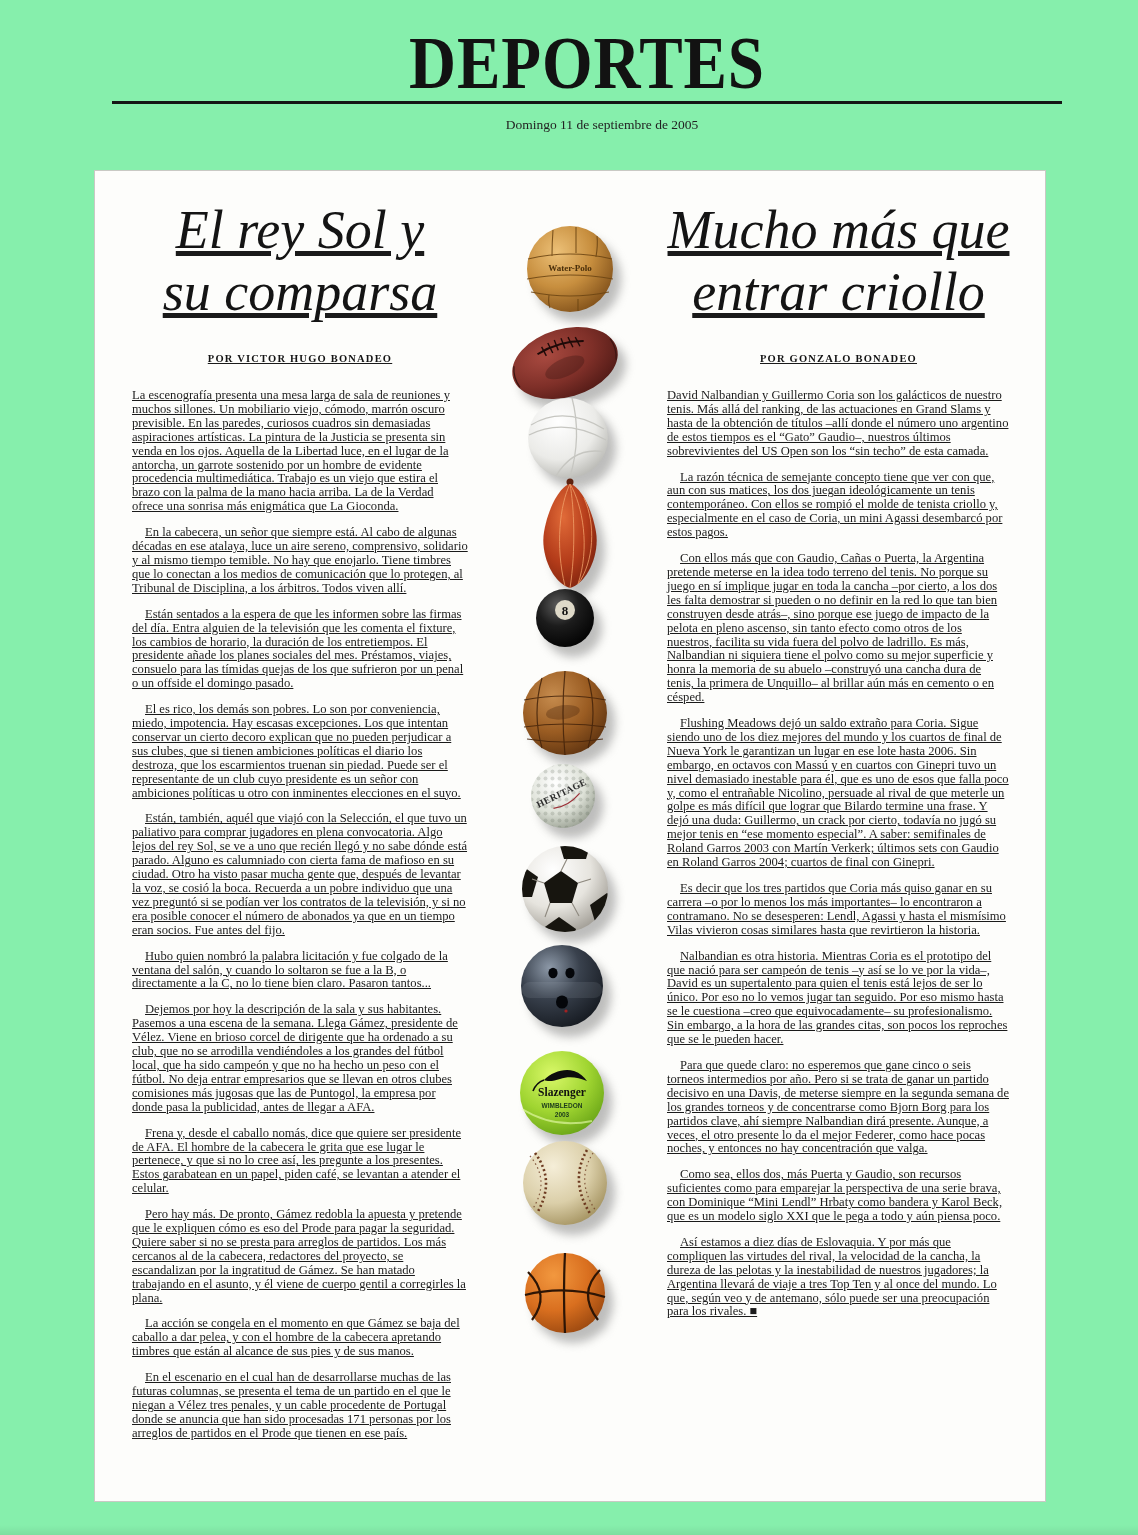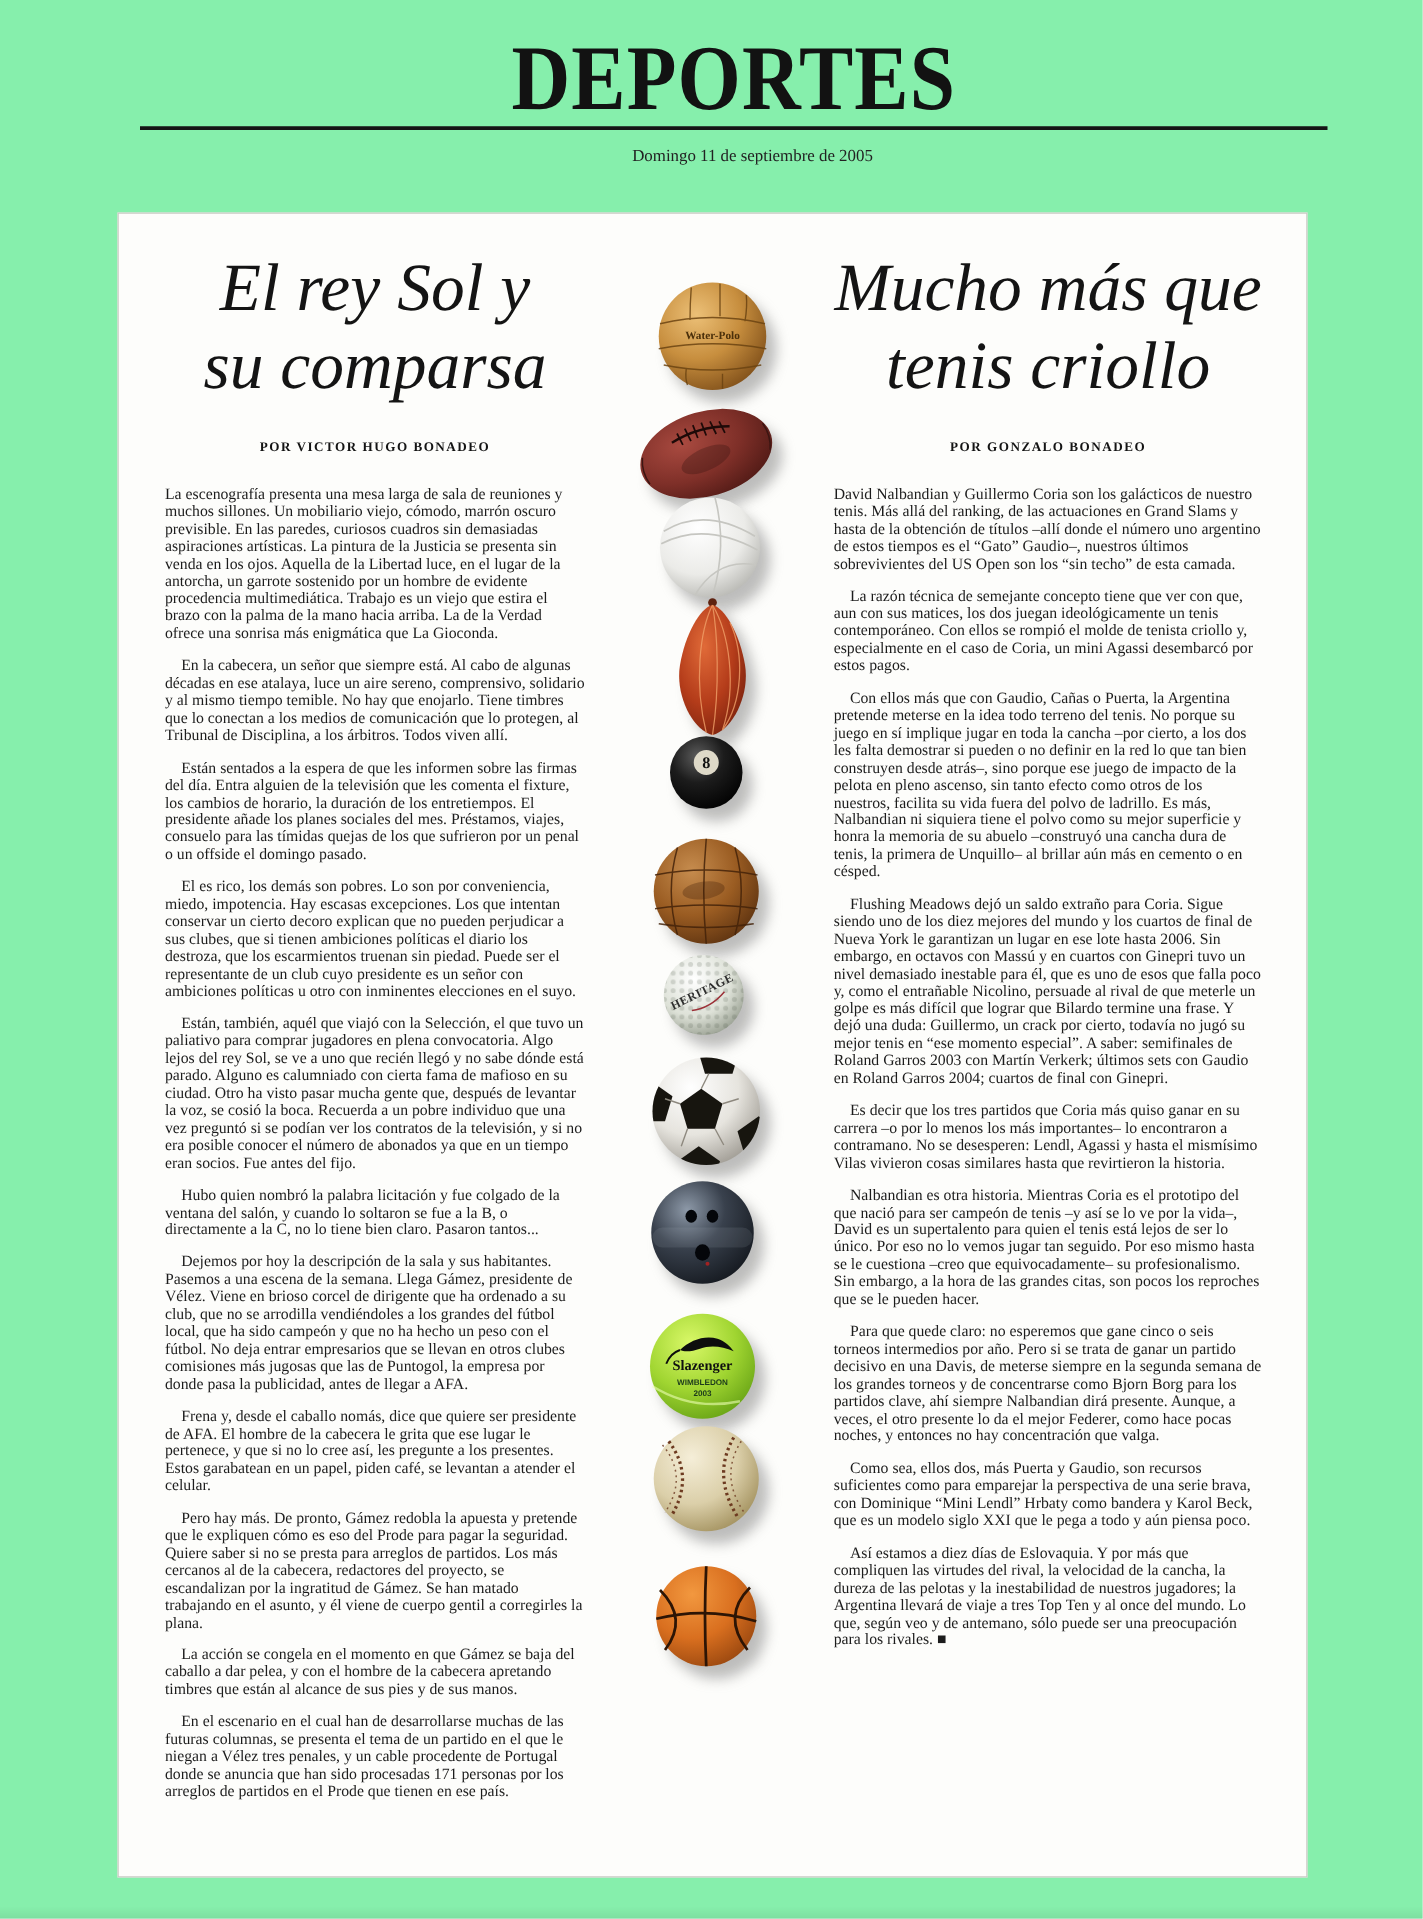--- a/index.html
+++ b/index.html
@@ -14,21 +14,21 @@
   .masthead{position:absolute;top:0;left:0;width:100%;text-align:center;}
   .masthead h1{margin:26px 0 0;font-size:74px;line-height:74px;font-weight:bold;letter-spacing:1px;
         transform:scaleX(0.88);transform-origin:center;color:#121212;}
   .mast-rule{width:950px;height:3px;background:#151515;margin:1px auto 0;}
   .mast-date{margin-top:13px;font-size:13.5px;color:#222;margin-left:30px;}
 
   
   .frame{position:absolute;left:94px;top:170px;width:950px;height:1330px;
          border:1px solid #c9c9c4;background:#fdfdfb;}
 
-  article{position:absolute;top:0;}
+  article{position:absolute;top:0;text-decoration:underline;}
   .article-left{left:25px;width:360px;}
   .article-right{left:560px;width:367px;}
   .article-title{margin:28px 0 0;text-align:center;font-style:italic;font-weight:normal;
         font-size:54px;line-height:62px;white-space:pre-line;color:#141414;}
   .byline{margin:30px 0 0;text-align:center;font-size:10.5px;font-weight:bold;letter-spacing:1.2px;color:#141414;}
   .body{margin:25px 0 0;font-size:12.6px;line-height:13.9px;text-align:left;color:#1c1c1c;}
   .body p{margin:12px;text-indent:13px;}
   .body p:first-child{text-indent:0;}
 
   
@@ -64,21 +64,21 @@
         <p>Dejemos por hoy la descripción de la sala y sus habitantes. Pasemos a una escena de la semana. Llega Gámez, presidente de Vélez. Viene en brioso corcel de dirigente que ha ordenado a su club, que no se arrodilla vendiéndoles a los grandes del fútbol local, que ha sido campeón y que no ha hecho un peso con el fútbol. No deja entrar empresarios que se llevan en otros clubes comisiones más jugosas que las de Puntogol, la empresa por donde pasa la publicidad, antes de llegar a AFA.</p>
         <p>Frena y, desde el caballo nomás, dice que quiere ser presidente de AFA. El hombre de la cabecera le grita que ese lugar le pertenece, y que si no lo cree así, les pregunte a los presentes. Estos garabatean en un papel, piden café, se levantan a atender el celular.</p>
         <p>Pero hay más. De pronto, Gámez redobla la apuesta y pretende que le expliquen cómo es eso del Prode para pagar la seguridad. Quiere saber si no se presta para arreglos de partidos. Los más cercanos al de la cabecera, redactores del proyecto, se escandalizan por la ingratitud de Gámez. Se han matado trabajando en el asunto, y él viene de cuerpo gentil a corregirles la plana.</p>
         <p>La acción se congela en el momento en que Gámez se baja del caballo a dar pelea, y con el hombre de la cabecera apretando timbres que están al alcance de sus pies y de sus manos.</p>
         <p>En el escenario en el cual han de desarrollarse muchas de las futuras columnas, se presenta el tema de un partido en el que le niegan a Vélez tres penales, y un cable procedente de Portugal donde se anuncia que han sido procesadas 171 personas por los arreglos de partidos en el Prode que tienen en ese país.</p>
       </div>
     </article>
 
     <article class="article-right">
       <h2 class="article-title">Mucho más que
-tenis criollo</h2>
+entrar criollo</h2>
       <div class="byline">POR GONZALO BONADEO</div>
       <div class="body">
         <p>David Nalbandian y Guillermo Coria son los galácticos de nuestro tenis. Más allá del ranking, de las actuaciones en Grand Slams y hasta de la obtención de títulos –allí donde el número uno argentino de estos tiempos es el “Gato” Gaudio–, nuestros últimos sobrevivientes del US Open son los “sin techo” de esta camada.</p>
         <p>La razón técnica de semejante concepto tiene que ver con que, aun con sus matices, los dos juegan ideológicamente un tenis contemporáneo. Con ellos se rompió el molde de tenista criollo y, especialmente en el caso de Coria, un mini Agassi desembarcó por estos pagos.</p>
         <p>Con ellos más que con Gaudio, Cañas o Puerta, la Argentina pretende meterse en la idea todo terreno del tenis. No porque su juego en sí implique jugar en toda la cancha –por cierto, a los dos les falta demostrar si pueden o no definir en la red lo que tan bien construyen desde atrás–, sino porque ese juego de impacto de la pelota en pleno ascenso, sin tanto efecto como otros de los nuestros, facilita su vida fuera del polvo de ladrillo. Es más, Nalbandian ni siquiera tiene el polvo como su mejor superficie y honra la memoria de su abuelo –construyó una cancha dura de tenis, la primera de Unquillo– al brillar aún más en cemento o en césped.</p>
         <p>Flushing Meadows dejó un saldo extraño para Coria. Sigue siendo uno de los diez mejores del mundo y los cuartos de final de Nueva York le garantizan un lugar en ese lote hasta 2006. Sin embargo, en octavos con Massú y en cuartos con Ginepri tuvo un nivel demasiado inestable para él, que es uno de esos que falla poco y, como el entrañable Nicolino, persuade al rival de que meterle un golpe es más difícil que lograr que Bilardo termine una frase. Y dejó una duda: Guillermo, un crack por cierto, todavía no jugó su mejor tenis en “ese momento especial”. A saber: semifinales de Roland Garros 2003 con Martín Verkerk; últimos sets con Gaudio en Roland Garros 2004; cuartos de final con Ginepri.</p>
         <p>Es decir que los tres partidos que Coria más quiso ganar en su carrera –o por lo menos los más importantes– lo encontraron a contramano. No se desesperen: Lendl, Agassi y hasta el mismísimo Vilas vivieron cosas similares hasta que revirtieron la historia.</p>
         <p>Nalbandian es otra historia. Mientras Coria es el prototipo del que nació para ser campeón de tenis –y así se lo ve por la vida–, David es un supertalento para quien el tenis está lejos de ser lo único. Por eso no lo vemos jugar tan seguido. Por eso mismo hasta se le cuestiona –creo que equivocadamente– su profesionalismo. Sin embargo, a la hora de las grandes citas, son pocos los reproches que se le pueden hacer.</p>
         <p>Para que quede claro: no esperemos que gane cinco o seis torneos intermedios por año. Pero si se trata de ganar un partido decisivo en una Davis, de meterse siempre en la segunda semana de los grandes torneos y de concentrarse como Bjorn Borg para los partidos clave, ahí siempre Nalbandian dirá presente. Aunque, a veces, el otro presente lo da el mejor Federer, como hace pocas noches, y entonces no hay concentración que valga.</p>
         <p>Como sea, ellos dos, más Puerta y Gaudio, son recursos suficientes como para emparejar la perspectiva de una serie brava, con Dominique “Mini Lendl” Hrbaty como bandera y Karol Beck, que es un modelo siglo XXI que le pega a todo y aún piensa poco.</p>

